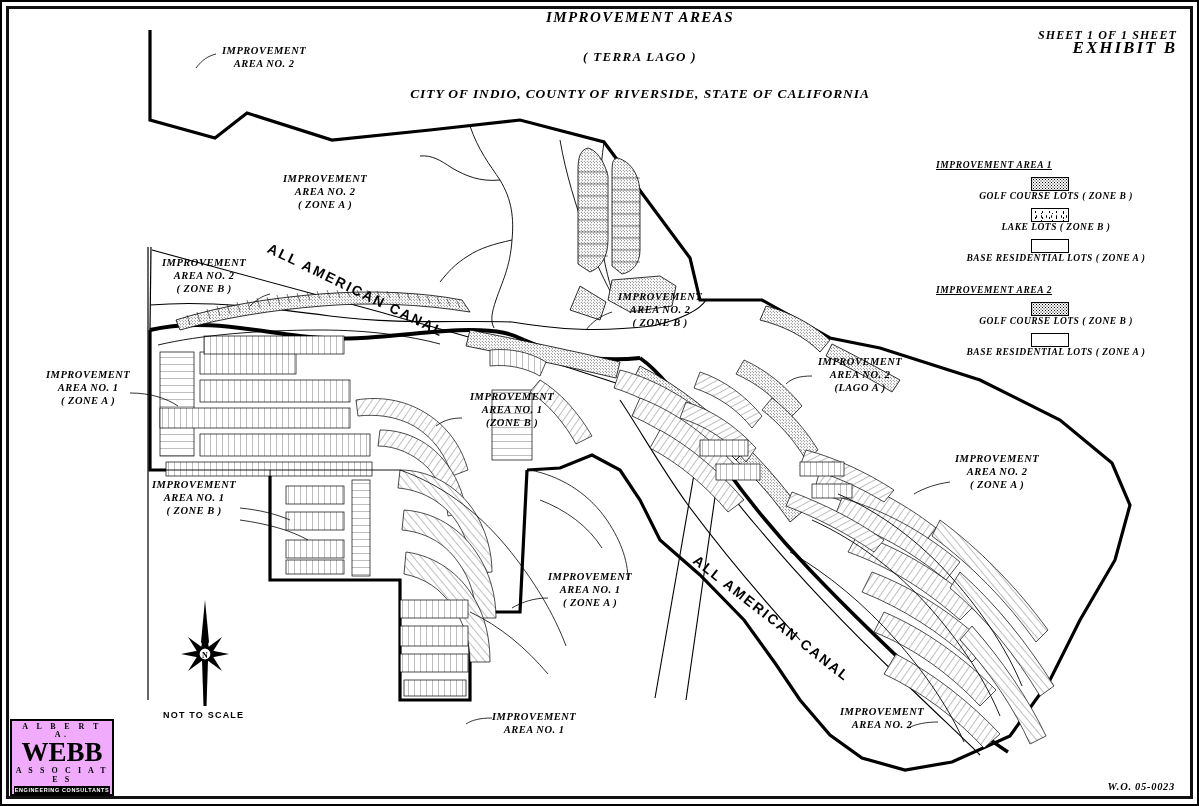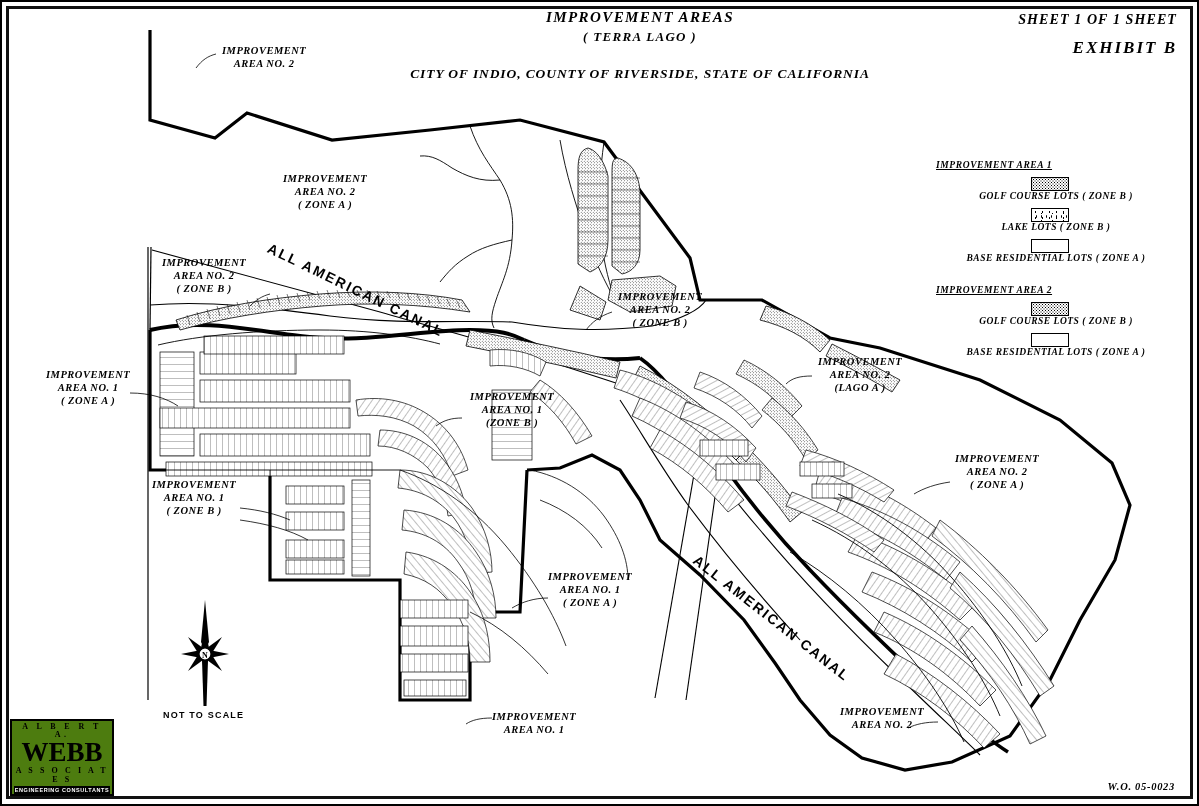--- a/index.html
+++ b/index.html
@@ -48,41 +48,41 @@
   #title-block {
     position: absolute;
     left: 330px; top: 10px;
     width: 620px;
     text-align: center;
     line-height: 1.0;
   }
   #title-block .t1 {
     font-size: 15px;
     letter-spacing: 1.4px;
-    margin-bottom: 5px;
+    margin-bottom: 25px;
   }
   #title-block .t2 {
     font-size: 16px;
     letter-spacing: 1.4px;
     margin-bottom: 9px;
   }
   #title-block .t3 {
     font-size: 13px;
     letter-spacing: 1.3px;
     margin-bottom: 24px;
   }
   #title-block .t4 {
     font-size: 13.5px;
     letter-spacing: 0.9px;
   }
 
   #sheet-no {
     position: absolute;
-    right: 22px; top: 12px;
-    font-size: 14px;
+    right: 22px; top: 28px;
+    font-size: 12px;
     letter-spacing: 1.1px;
     white-space: nowrap;
   }
   #exhibit-label {
     position: absolute;
     right: 22px; top: 38px;
     font-size: 17px;
     letter-spacing: 2px;
     white-space: nowrap;
   }
@@ -183,21 +183,21 @@
     letter-spacing: 1.2px;
     white-space: nowrap;
   }
 
   
   #logo-block {
     position: absolute;
     left: 10px; bottom: 10px;
     width: 104px;
     border: 2px solid #000;
-    background: #4d7c0f;
+    background: #f0abfc;
     padding: 2px 2px 0 2px;
     box-sizing: border-box;
   }
   #logo-line1 {
     font-family: "Liberation Serif", serif;
     font-weight: bold;
     font-size: 8px;
     letter-spacing: 3.4px;
     text-align: center;
     line-height: 1.1;

